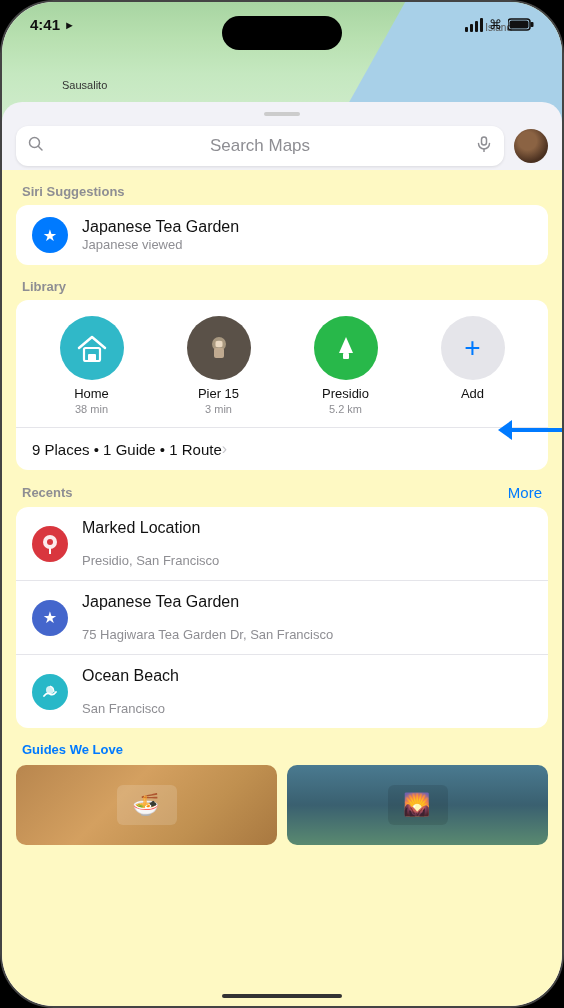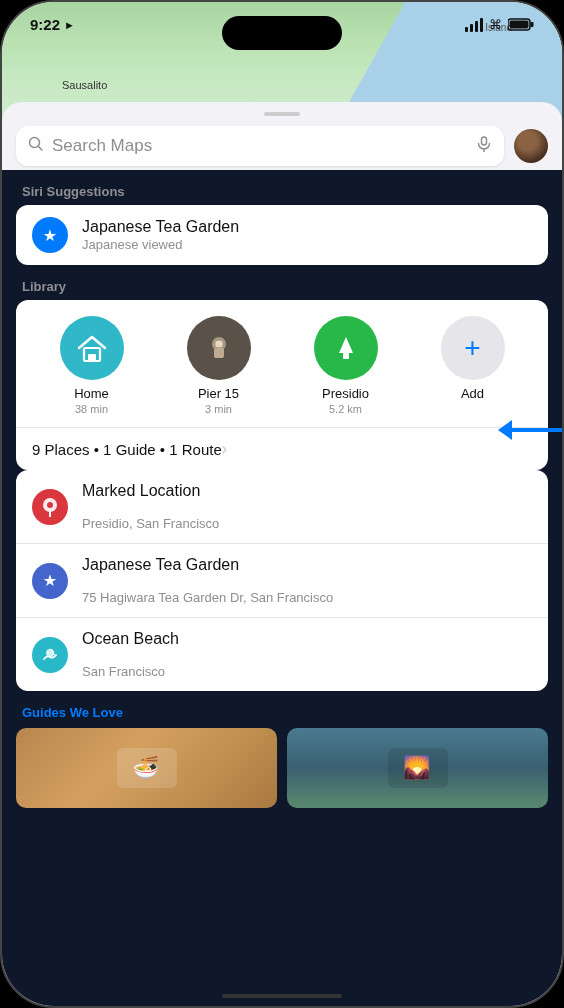--- a/index.html
+++ b/index.html
@@ -156,21 +156,21 @@
     .avatar-inner {
       width: 100%;
       height: 100%;
       background: radial-gradient(circle at 40% 35%, #8B6343 30%, #4a3020 70%);
     }
     
     .bottom-sheet {
       position: absolute;
       top: 168px;
       left: 0; right: 0; bottom: 0;
-      background: #0f172a;
+      background: #fef9c3;
       overflow-y: auto;
       padding: 0 0 20px;
     }
     .section-label {
       font-size: 13px;
       font-weight: 600;
       color: #8e8e93;
       padding: 14px 20px 6px;
       text-transform: none;
     }
@@ -397,21 +397,21 @@
     <div class="map-water"></div>
     <div class="map-road"></div>
     <span class="map-label-sausalito">Sausalito</span>
     <span class="map-label-island">Island</span>
   </div>
 
   <div class="dynamic-island"></div>
 
   <div class="status-bar">
     <div class="status-time">
-      <span>9:22</span>
+      <span>4:41</span>
       <span style="font-size:11px; margin-left:2px;">►</span>
     </div>
     <div class="status-icons">
       <div class="signal-bars">
         <div class="signal-bar" style="height:5px;"></div>
         <div class="signal-bar" style="height:8px;"></div>
         <div class="signal-bar" style="height:11px;"></div>
         <div class="signal-bar" style="height:14px;"></div>
       </div>
       <span class="wifi-icon">⌘</span>
@@ -421,21 +421,21 @@
         <rect x="1.5" y="2.5" width="19" height="8" rx="2" fill="#111"></rect>
       </svg>
     </div>
   </div>
 
   <div class="content">
 
     <div class="search-area">
       <div class="drag-handle"></div>
       <div style="display:flex; align-items:center; gap:10px;">
-        <div class="search-bar" style="flex:1;">
+        <div class="search-bar" style="flex:1;text-align:center;">
           <span class="search-icon-wrap">
             <svg width="16" height="16" viewBox="0 0 16 16" fill="none">
               <circle cx="6.5" cy="6.5" r="5" stroke="#8e8e93" stroke-width="1.5"></circle>
               <line x1="10.5" y1="10.5" x2="14" y2="14" stroke="#8e8e93" stroke-width="1.5" stroke-linecap="round"></line>
             </svg>
           </span>
           <span class="search-input-text">Search Maps</span>
           <span class="mic-icon-wrap">
             <svg width="16" height="16" viewBox="0 0 16 16" fill="none">
               <rect x="5.5" y="1" width="5" height="8" rx="2.5" stroke="#8e8e93" stroke-width="1.5"></rect>
@@ -510,20 +510,24 @@
             <div class="lib-item-name">Add</div>
             <div class="lib-item-sub"></div>
           </div>
         </div>
         <div class="library-footer">
           <span class="library-footer-text">9 Places • 1 Guide • 1 Route</span>
           <span class="chevron-right">›</span>
         </div>
       </div>
 
+      <div class="recents-header">
+        <span class="recents-label">Recents</span>
+        <span class="more-button">More</span>
+      </div>
       <div class="card">
 
         <div class="recent-item">
           <div class="recent-icon recent-icon-red">
             <svg width="18" height="20" viewBox="0 0 18 20" fill="none">
               <circle cx="9" cy="8" r="7" fill="white" opacity="0.9"></circle>
               <circle cx="9" cy="8" r="3" fill="#d9363e"></circle>
               <path d="M9 15 L9 20" stroke="white" stroke-width="2" stroke-linecap="round"></path>
             </svg>
           </div>

